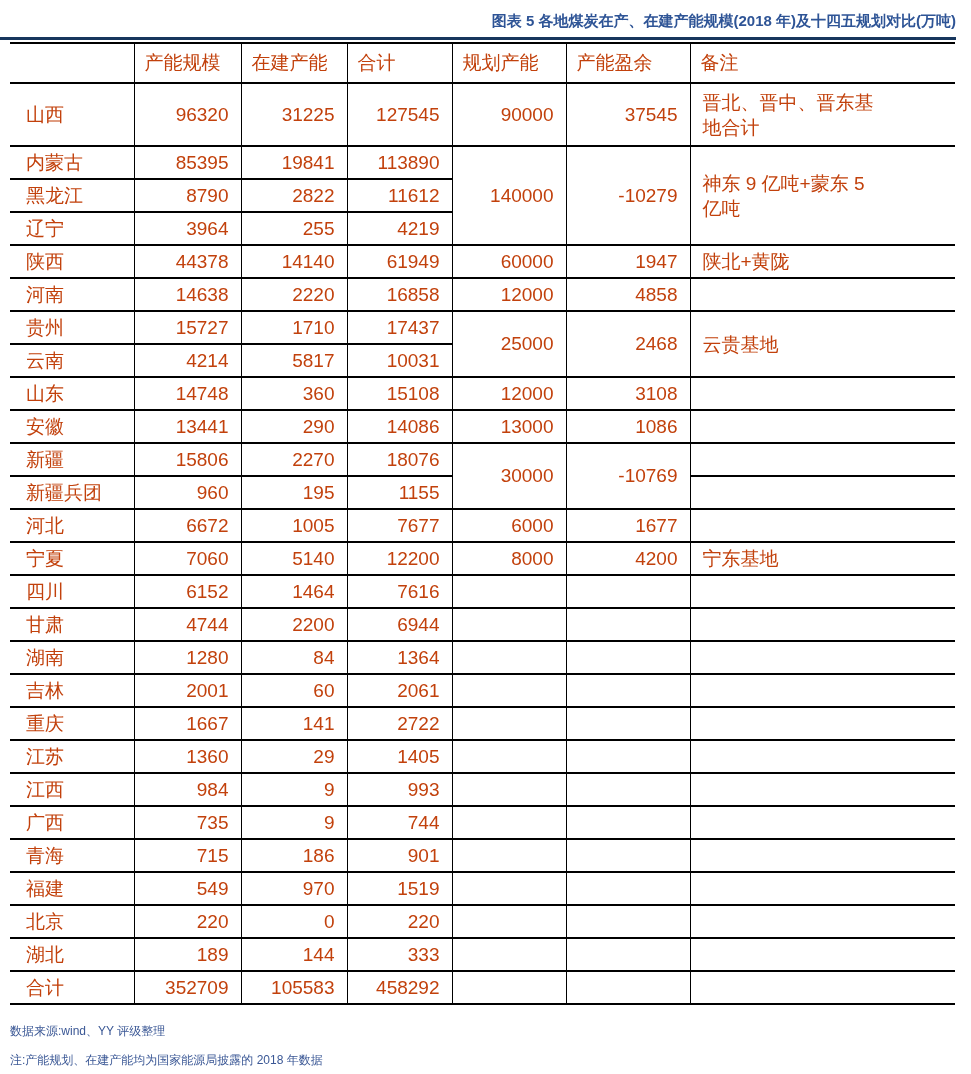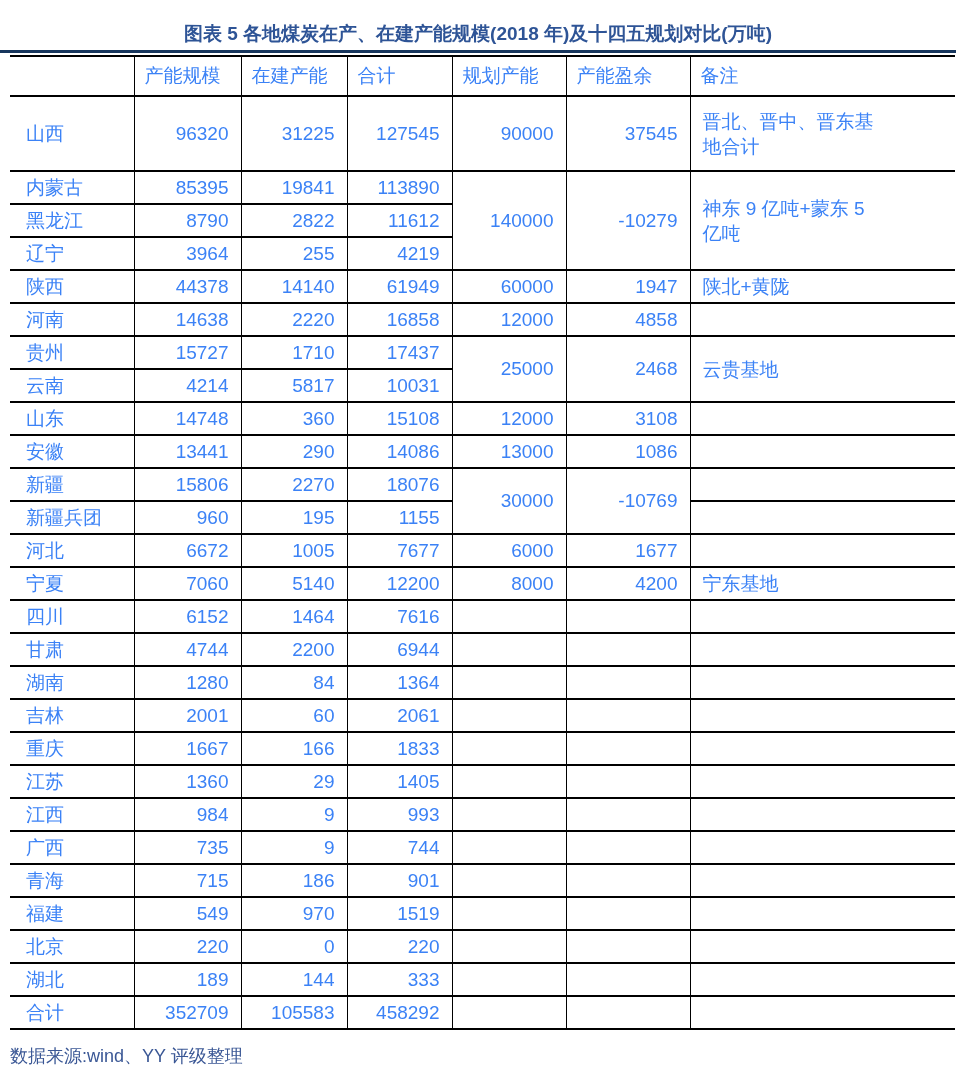--- a/index.html
+++ b/index.html
@@ -7,66 +7,66 @@
     width: 971px; height: 1074px;
     background: #ffffff;
     font-family: "Liberation Sans", sans-serif;
     position: relative;
     overflow: hidden;
     box-sizing: border-box;
   }
   .title {
     color: #2E5496;
     font-weight: 700;
-    font-size: 19px;
-    text-align: center;
-    padding-top: 22px;
+    font-size: 15px;
+    text-align: right;
+    padding-top: 9px;
     height: 26px;
     line-height: 24px;
     width: 956px;
   }
   .title-rule {
     width: 956px; height: 3px;
     background: #17365D;
     margin-top: 2px;
   }
   table.cap-table {
     margin: 2px 0 16px 10px;
     border-collapse: collapse;
     table-layout: fixed;
     width: 945px;
     font-size: 19px;
-    color: #3b82f6;
+    color: #c2410c;
   }
   .cap-table th, .cap-table td {
     border-top: 2px solid #000000;
     padding: 0;
     font-weight: 400;
     overflow: hidden;
     vertical-align: middle;
   }
   .cap-table thead tr { height: 40px; }
   .cap-table tbody tr { height: 33px; }
-  .cap-table tbody tr:first-child { height: 75px; }
+  .cap-table tbody tr:first-child { height: 63px; }
   .cap-table tbody tr:last-child td { border-bottom: 2px solid #000000; }
   .cap-table th { text-align: left; padding-left: 10px; }
   .cap-table .c1, .cap-table .c2, .cap-table .c3,
   .cap-table .c4, .cap-table .c5, .cap-table .c6 { border-left: 1px solid #000000; }
   .cap-table td.region { text-align: left; padding-left: 16px; }
   .cap-table td.num { text-align: right; padding-right: 12px; }
   .cap-table td.remark {
     text-align: left;
     padding-left: 12px;
     padding-right: 70px;
     line-height: 25px;
   }
   .footer {
     margin: 9px 0 0 10px;
     color: #3A5795;
-    font-size: 18px;
+    font-size: 12px;
   }
   .footer .footer-line { line-height: 20px; margin-bottom: 9px; }
 </style>
 </head>
 <body>
 
 <div class="page">
 
   <div class="title">图表 5 各地煤炭在产、在建产能规模(2018 年)及十四五规划对比(万吨)</div>
   <div class="title-rule"></div>
@@ -240,22 +240,22 @@
           <td class="c1 num">2001</td>
           <td class="c2 num">60</td>
           <td class="c3 num">2061</td>
           <td class="c4 num"></td>
           <td class="c5 num"></td>
           <td class="c6 remark"></td>
         </tr>
         <tr>
           <td class="c0 region">重庆</td>
           <td class="c1 num">1667</td>
-          <td class="c2 num">166</td>
-          <td class="c3 num">1833</td>
+          <td class="c2 num">141</td>
+          <td class="c3 num">2722</td>
           <td class="c4 num"></td>
           <td class="c5 num"></td>
           <td class="c6 remark"></td>
         </tr>
         <tr>
           <td class="c0 region">江苏</td>
           <td class="c1 num">1360</td>
           <td class="c2 num">29</td>
           <td class="c3 num">1405</td>
           <td class="c4 num"></td>
@@ -323,15 +323,16 @@
           <td class="c3 num">458292</td>
           <td class="c4 num"></td>
           <td class="c5 num"></td>
           <td class="c6 remark"></td>
         </tr>
       </tbody>
   </table>
 
   <div class="footer">
     <div class="footer-line">数据来源:wind、YY 评级整理</div>
+    <div class="footer-line">注:产能规划、在建产能均为国家能源局披露的 2018 年数据</div>
   </div>
 
 </div>
 
 </body></html>

